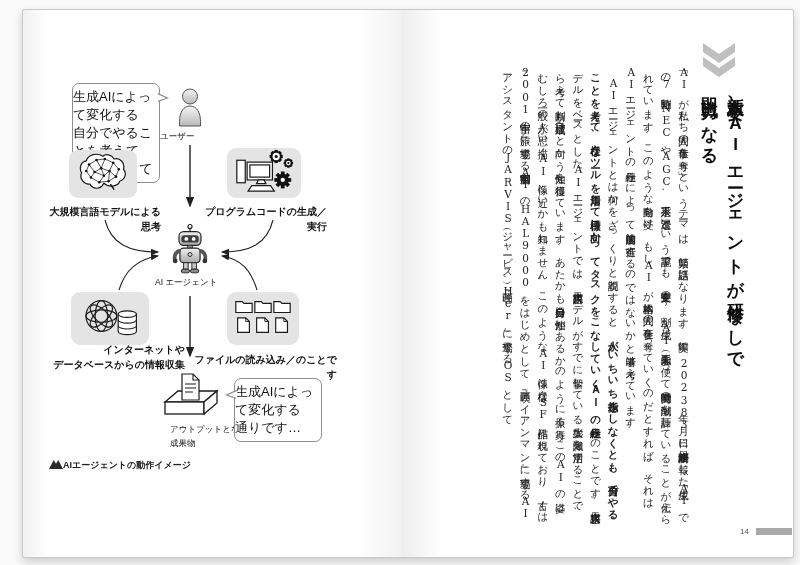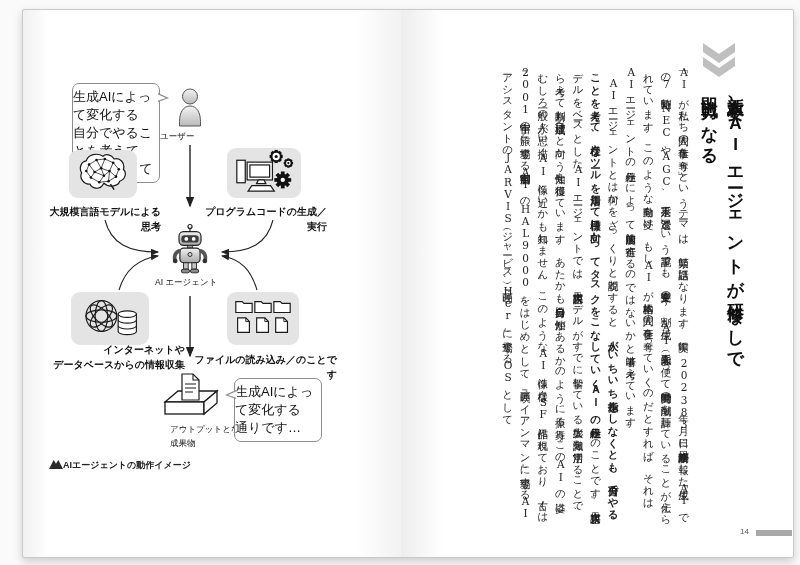--- a/index.html
+++ b/index.html
@@ -38,21 +38,21 @@
 
   .graybox { position:absolute; background:#e4e4e4; border-radius:9px; display:flex;
              align-items:center; justify-content:center; }
   .boxlabel { position:absolute; font-size:10px; font-weight:700; color:#111; text-align:right; line-height:1.5; }
   .iconlabel { position:absolute; font-size:8.5px; font-weight:400; color:#111; text-align:left; }
 
   .caption { position:absolute; left:26px; top:449px; display:flex; align-items:center; 
              font-size:9px; font-weight:700; color:#222; }
 
   .footer-l { position:absolute; left:0; top:517px; display:flex; align-items:center; font-size:8px; color:#555; }
-  .footer-r { position:absolute; right:0; top:517px; display:flex; align-items:flex-end; font-size:8px; color:#555; }
+  .footer-r { position:absolute; right:0; top:517px; display:flex; align-items:center; font-size:8px; color:#555; }
   .bar { height:6.5px; background:#a9a9a9; }
   .bar-l { width:26px; margin-right:7px; }
   .bar-r { width:36px; margin-left:7px; }
   .chapter { margin-left:26px; letter-spacing:2.5px; color:#333; }
 
   
   .chev { position:absolute; left:301px; top:33px; }
   .vtitle { position:absolute; right:44px; top:74px; height:444px;
             writing-mode:vertical-rl; text-orientation:upright;
             font-size:17px; font-weight:800; color:#0f0f0f; letter-spacing:2.5px; line-height:26px; }

